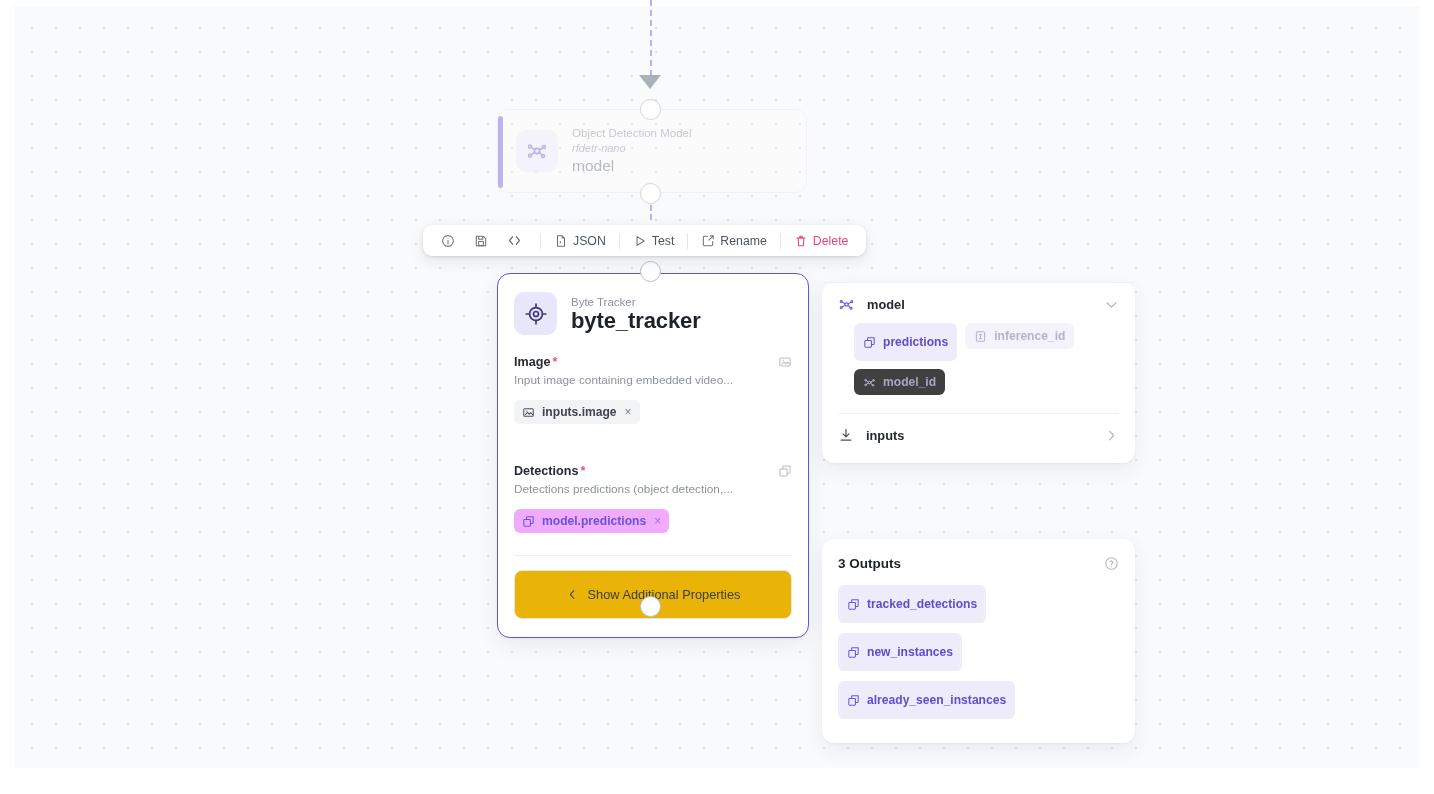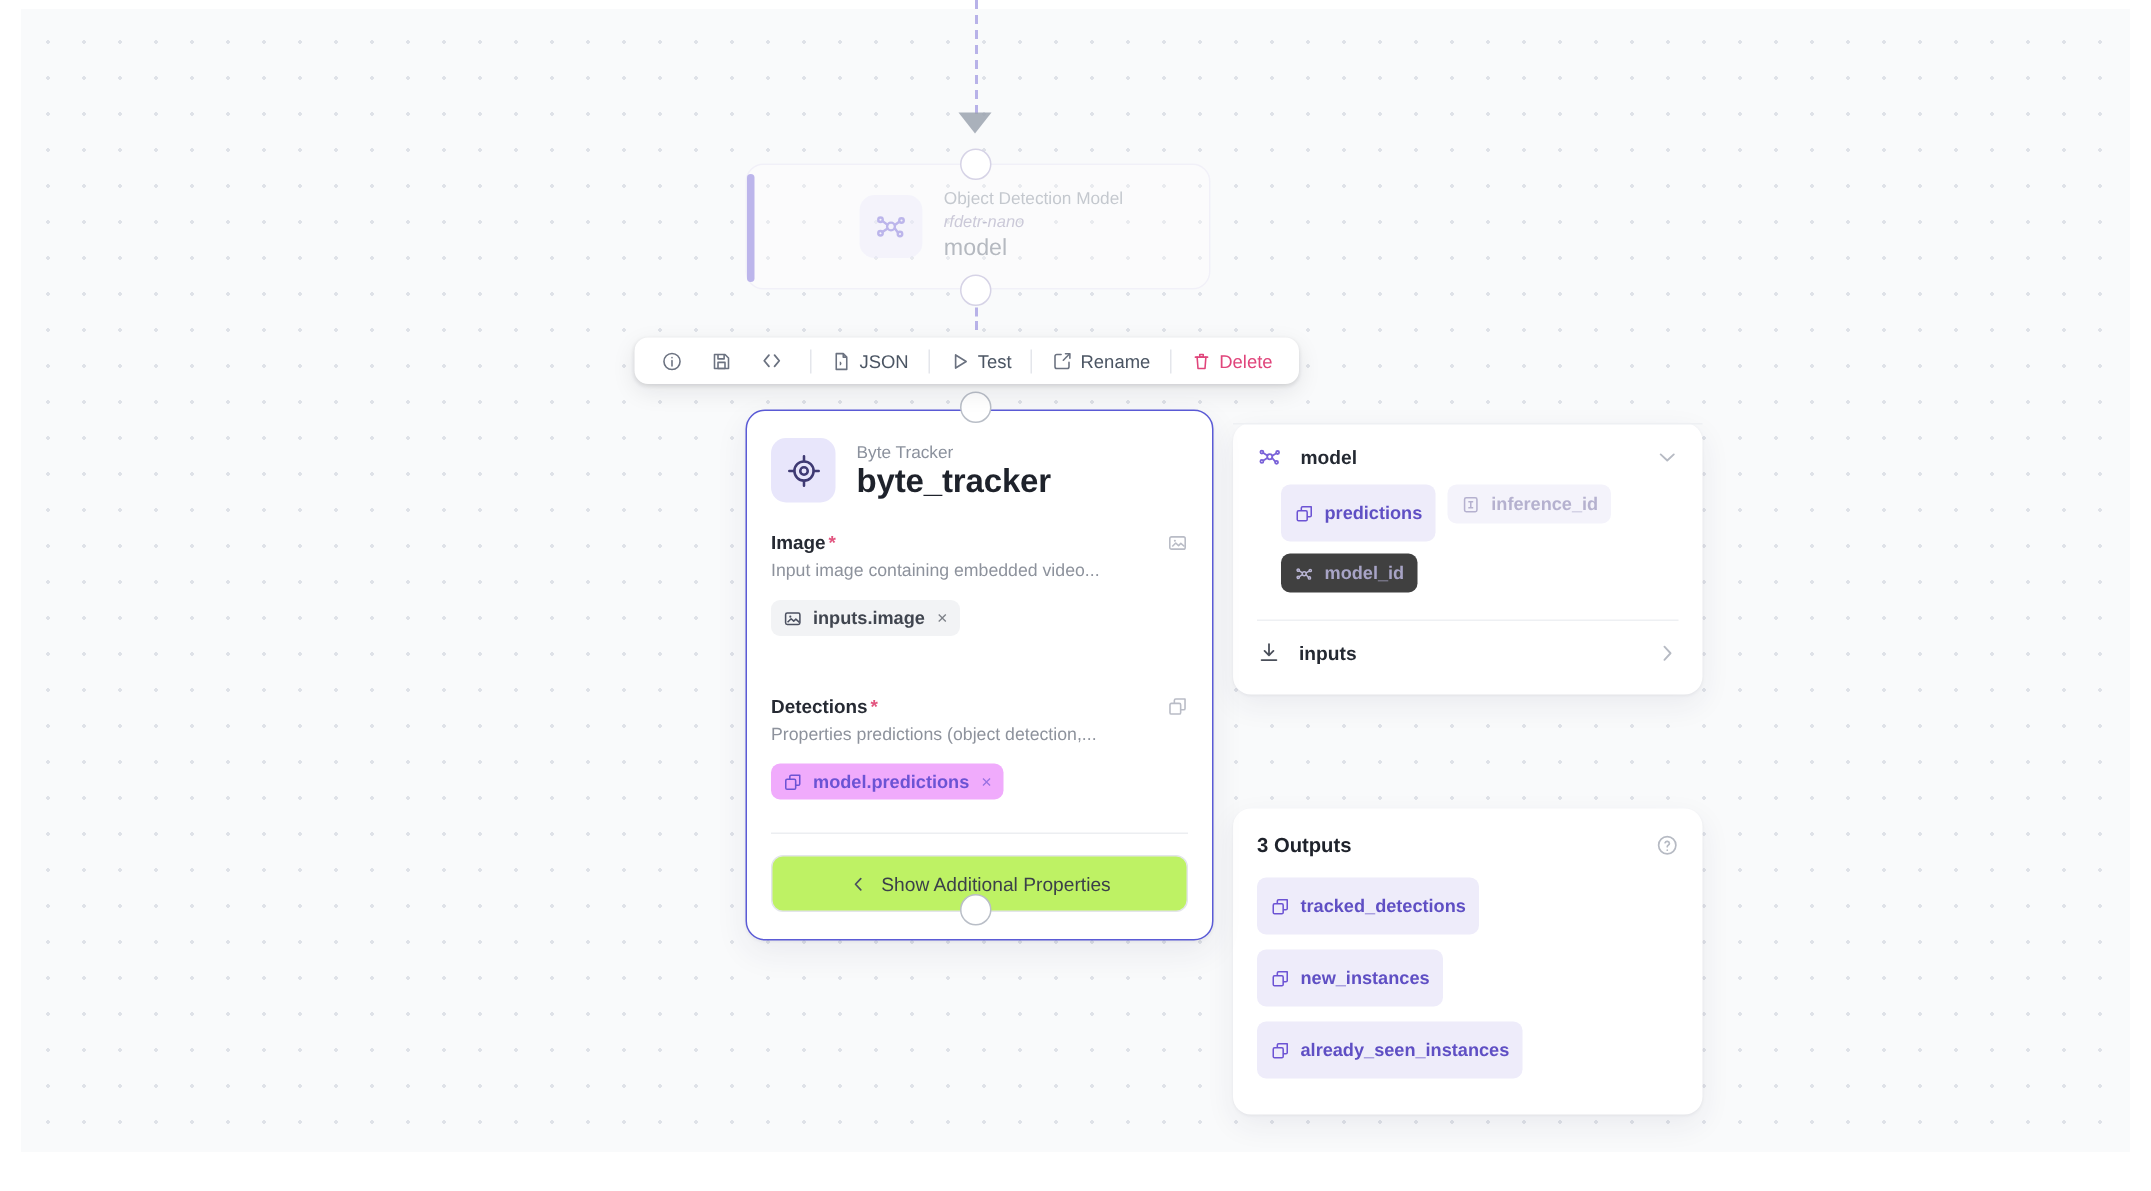--- a/index.html
+++ b/index.html
@@ -52,21 +52,20 @@
   #ghost-node {
     position: absolute;
     left: 483px; top: 103px;
     width: 310px; height: 84px;
     background: rgba(255,255,255,.55);
     border: 1px solid #ece9f6;
     border-radius: 12px;
     opacity: .55;
     display: flex;
     align-items: center;
-    justify-content: center;
   }
   #ghost-node .accent {
     position: absolute;
     left: 0; top: 6px;
     width: 5px; height: 72px;
     border-radius: 4px;
     background: #8b7ede;
   }
   #ghost-node .gicon {
     width: 42px; height: 42px;
@@ -183,24 +182,24 @@
   .chip.neutral { background: #f2f3f5; color: #40454f; }
   .chip.purple  { background: #f0abfc; color: #6c53d4; justify-content: flex-end; }
 
   .card-divider {
     height: 1px;
     background: #eceef1;
     margin: 22px 16px 0 16px;
   }
   .props-btn {
     margin: 14px 16px 18px 16px;
-    height: 38px;
+    height: 49px;
     border: 1px solid #e3e5ea;
     border-radius: 8px;
-    background: #bef264;
+    background: #eab308;
     display: flex;
     align-items: center;
     justify-content: center;
     gap: 9px;
     font-size: 12.8px;
     color: #3b4049;
     cursor: pointer;
   }
 
   
@@ -413,21 +412,21 @@
         <div class="field-label">
           <span>Detections</span><span class="req">*</span>
         </div>
         <span class="icn">
           <svg width="14" height="14" viewBox="0 0 24 24" fill="none" stroke="#b9bcc6" stroke-width="1.8" stroke-linejoin="round">
             <rect x="3.4" y="8.4" width="12.2" height="12.2" rx="1.6"></rect>
               <path d="M8.4 8.4V5a1.6 1.6 0 0 1 1.6-1.6h10.6v10.8a1.6 1.6 0 0 1-1.6 1.6h-3.4"></path>
           </svg>
         </span>
       </div>
-      <div class="field-desc">Properties predictions (object detection,...</div>
+      <div class="field-desc">Detections predictions (object detection,...</div>
       <div class="field-chip-row">
         <span class="chip purple">
           <span class="icn">
             <svg width="13" height="13" viewBox="0 0 24 24" fill="none" stroke="#6c53d4" stroke-width="1.9" stroke-linejoin="round">
               <rect x="3.4" y="8.4" width="12.2" height="12.2" rx="1.6"></rect>
                 <path d="M8.4 8.4V5a1.6 1.6 0 0 1 1.6-1.6h10.6v10.8a1.6 1.6 0 0 1-1.6 1.6h-3.4"></path>
             </svg>
           </span>
           <span>model.predictions</span>
           <span class="x">×</span>

